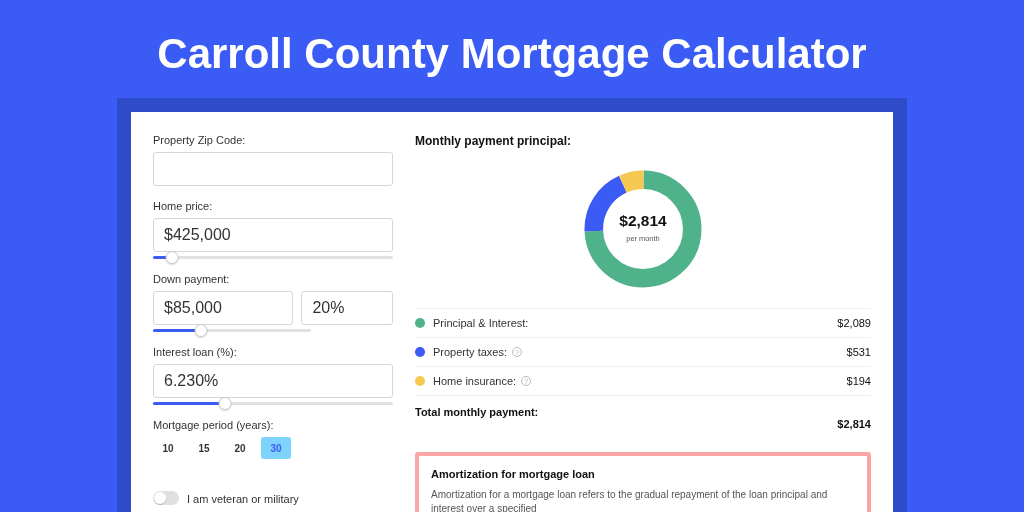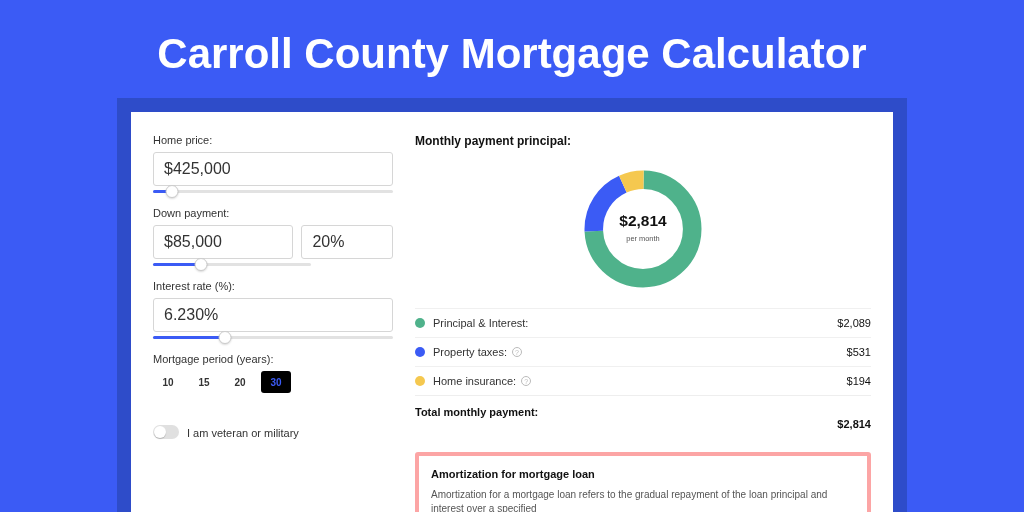--- a/index.html
+++ b/index.html
@@ -80,21 +80,21 @@
     width: 30px; height: 22px;
     border: none;
     border-radius: 3px;
     font-size: 10px;
     font-weight: 600;
     cursor: pointer;
     background: transparent;
     color: #333;
   }
   .period-btn.active {
-    background: #000000;
+    background: #7dd3fc;
     color: #3b5bf5;
   }
   .toggle-row {
     display: flex;
     align-items: flex-end;
     gap: 8px;
     margin-top: 32px;
   }
   .toggle {
     width: 26px; height: 14px;
@@ -183,20 +183,24 @@
 </head>
 <body>
 
 <h1 class="page-title">Carroll County Mortgage Calculator</h1>
 
 <div class="inner-wrap">
   <div class="card">
 
     <div class="left">
 
+      <div class="field">
+        <div class="field-label">Property Zip Code:</div>
+        <input class="text-input" value="" style="">
+      </div>
 
       <div class="field">
         <div class="field-label">Home price:</div>
         <input class="text-input" value="$425,000" style="">
         <div class="slider-track">
           <div class="slider-fill" style="width:8%"></div>
           <div class="slider-thumb" style="left:8%"></div>
         </div>
       </div>
 
@@ -206,21 +210,21 @@
           <input class="text-input" value="$85,000" style="">
           <input class="text-input" value="20%" style="">
         </div>
         <div class="slider-track" style="width:66%">
           <div class="slider-fill" style="width:30%"></div>
           <div class="slider-thumb" style="left:30%"></div>
         </div>
       </div>
 
       <div class="field">
-        <div class="field-label">Interest rate (%):</div>
+        <div class="field-label">Interest loan (%):</div>
         <input class="text-input" value="6.230%" style="">
         <div class="slider-track">
           <div class="slider-fill" style="width:30%"></div>
           <div class="slider-thumb" style="left:30%"></div>
         </div>
       </div>
 
       <div class="field">
         <div class="field-label">Mortgage period (years):</div>
         <div class="period-buttons">

